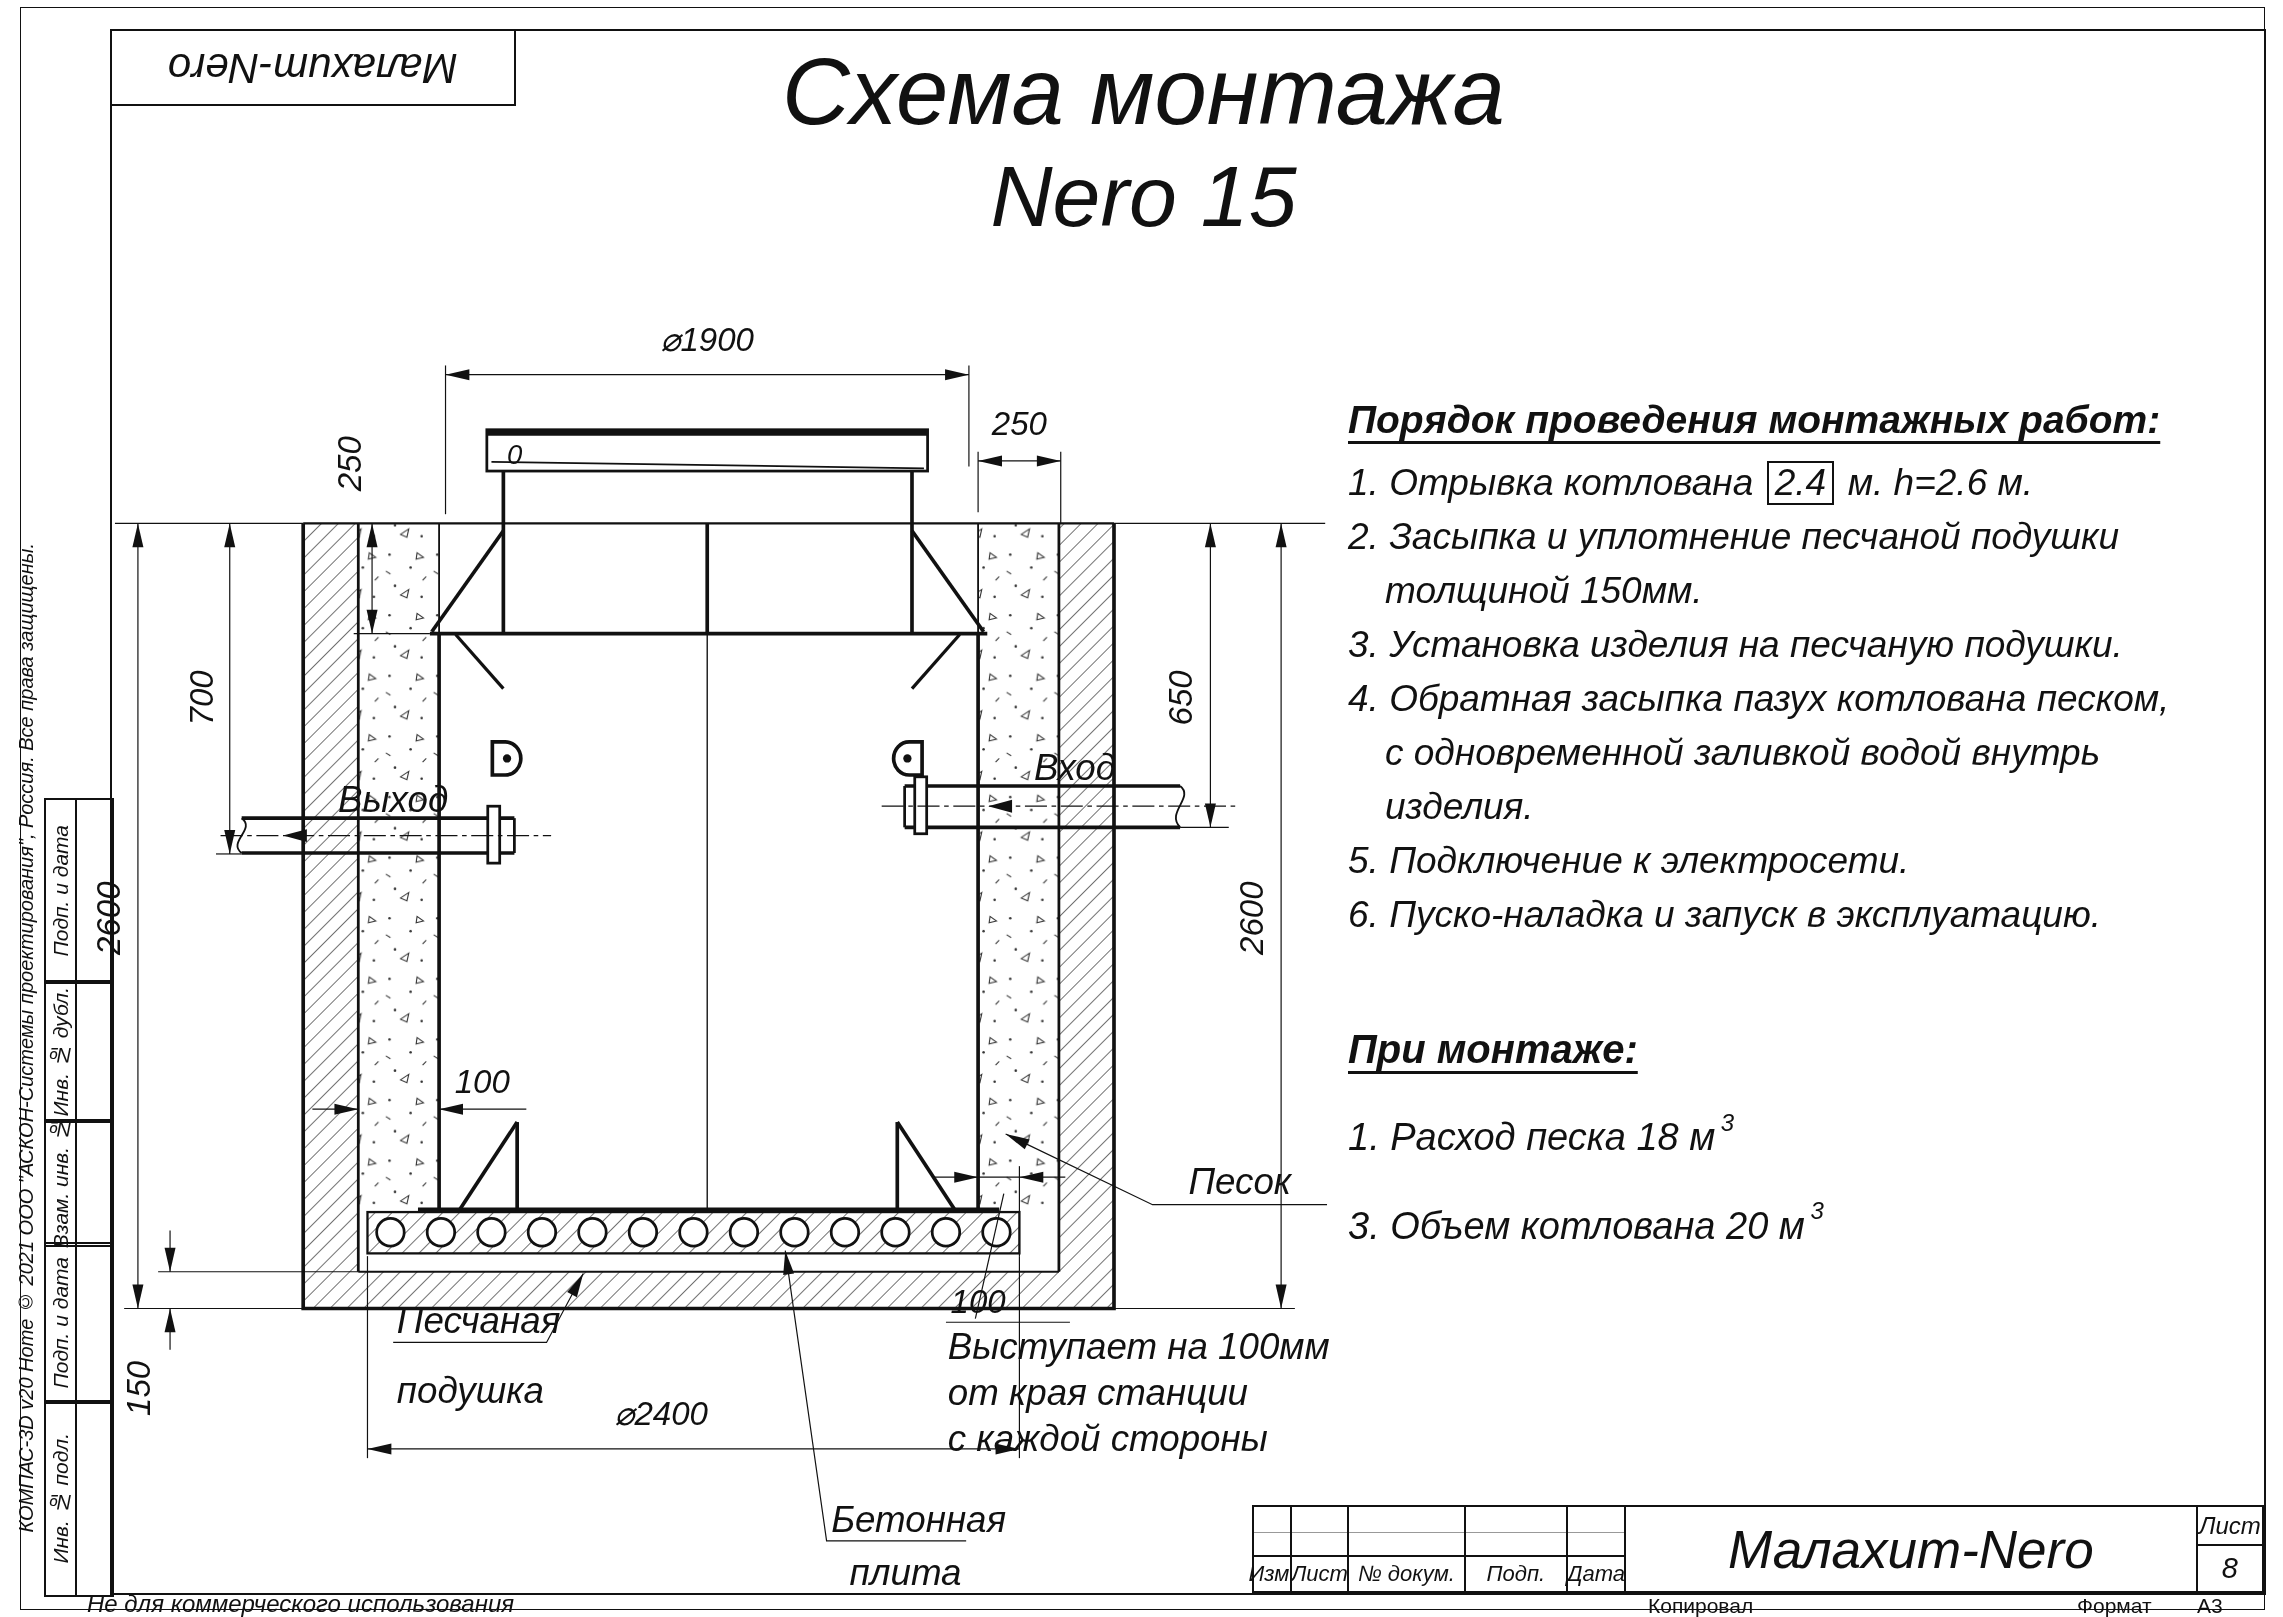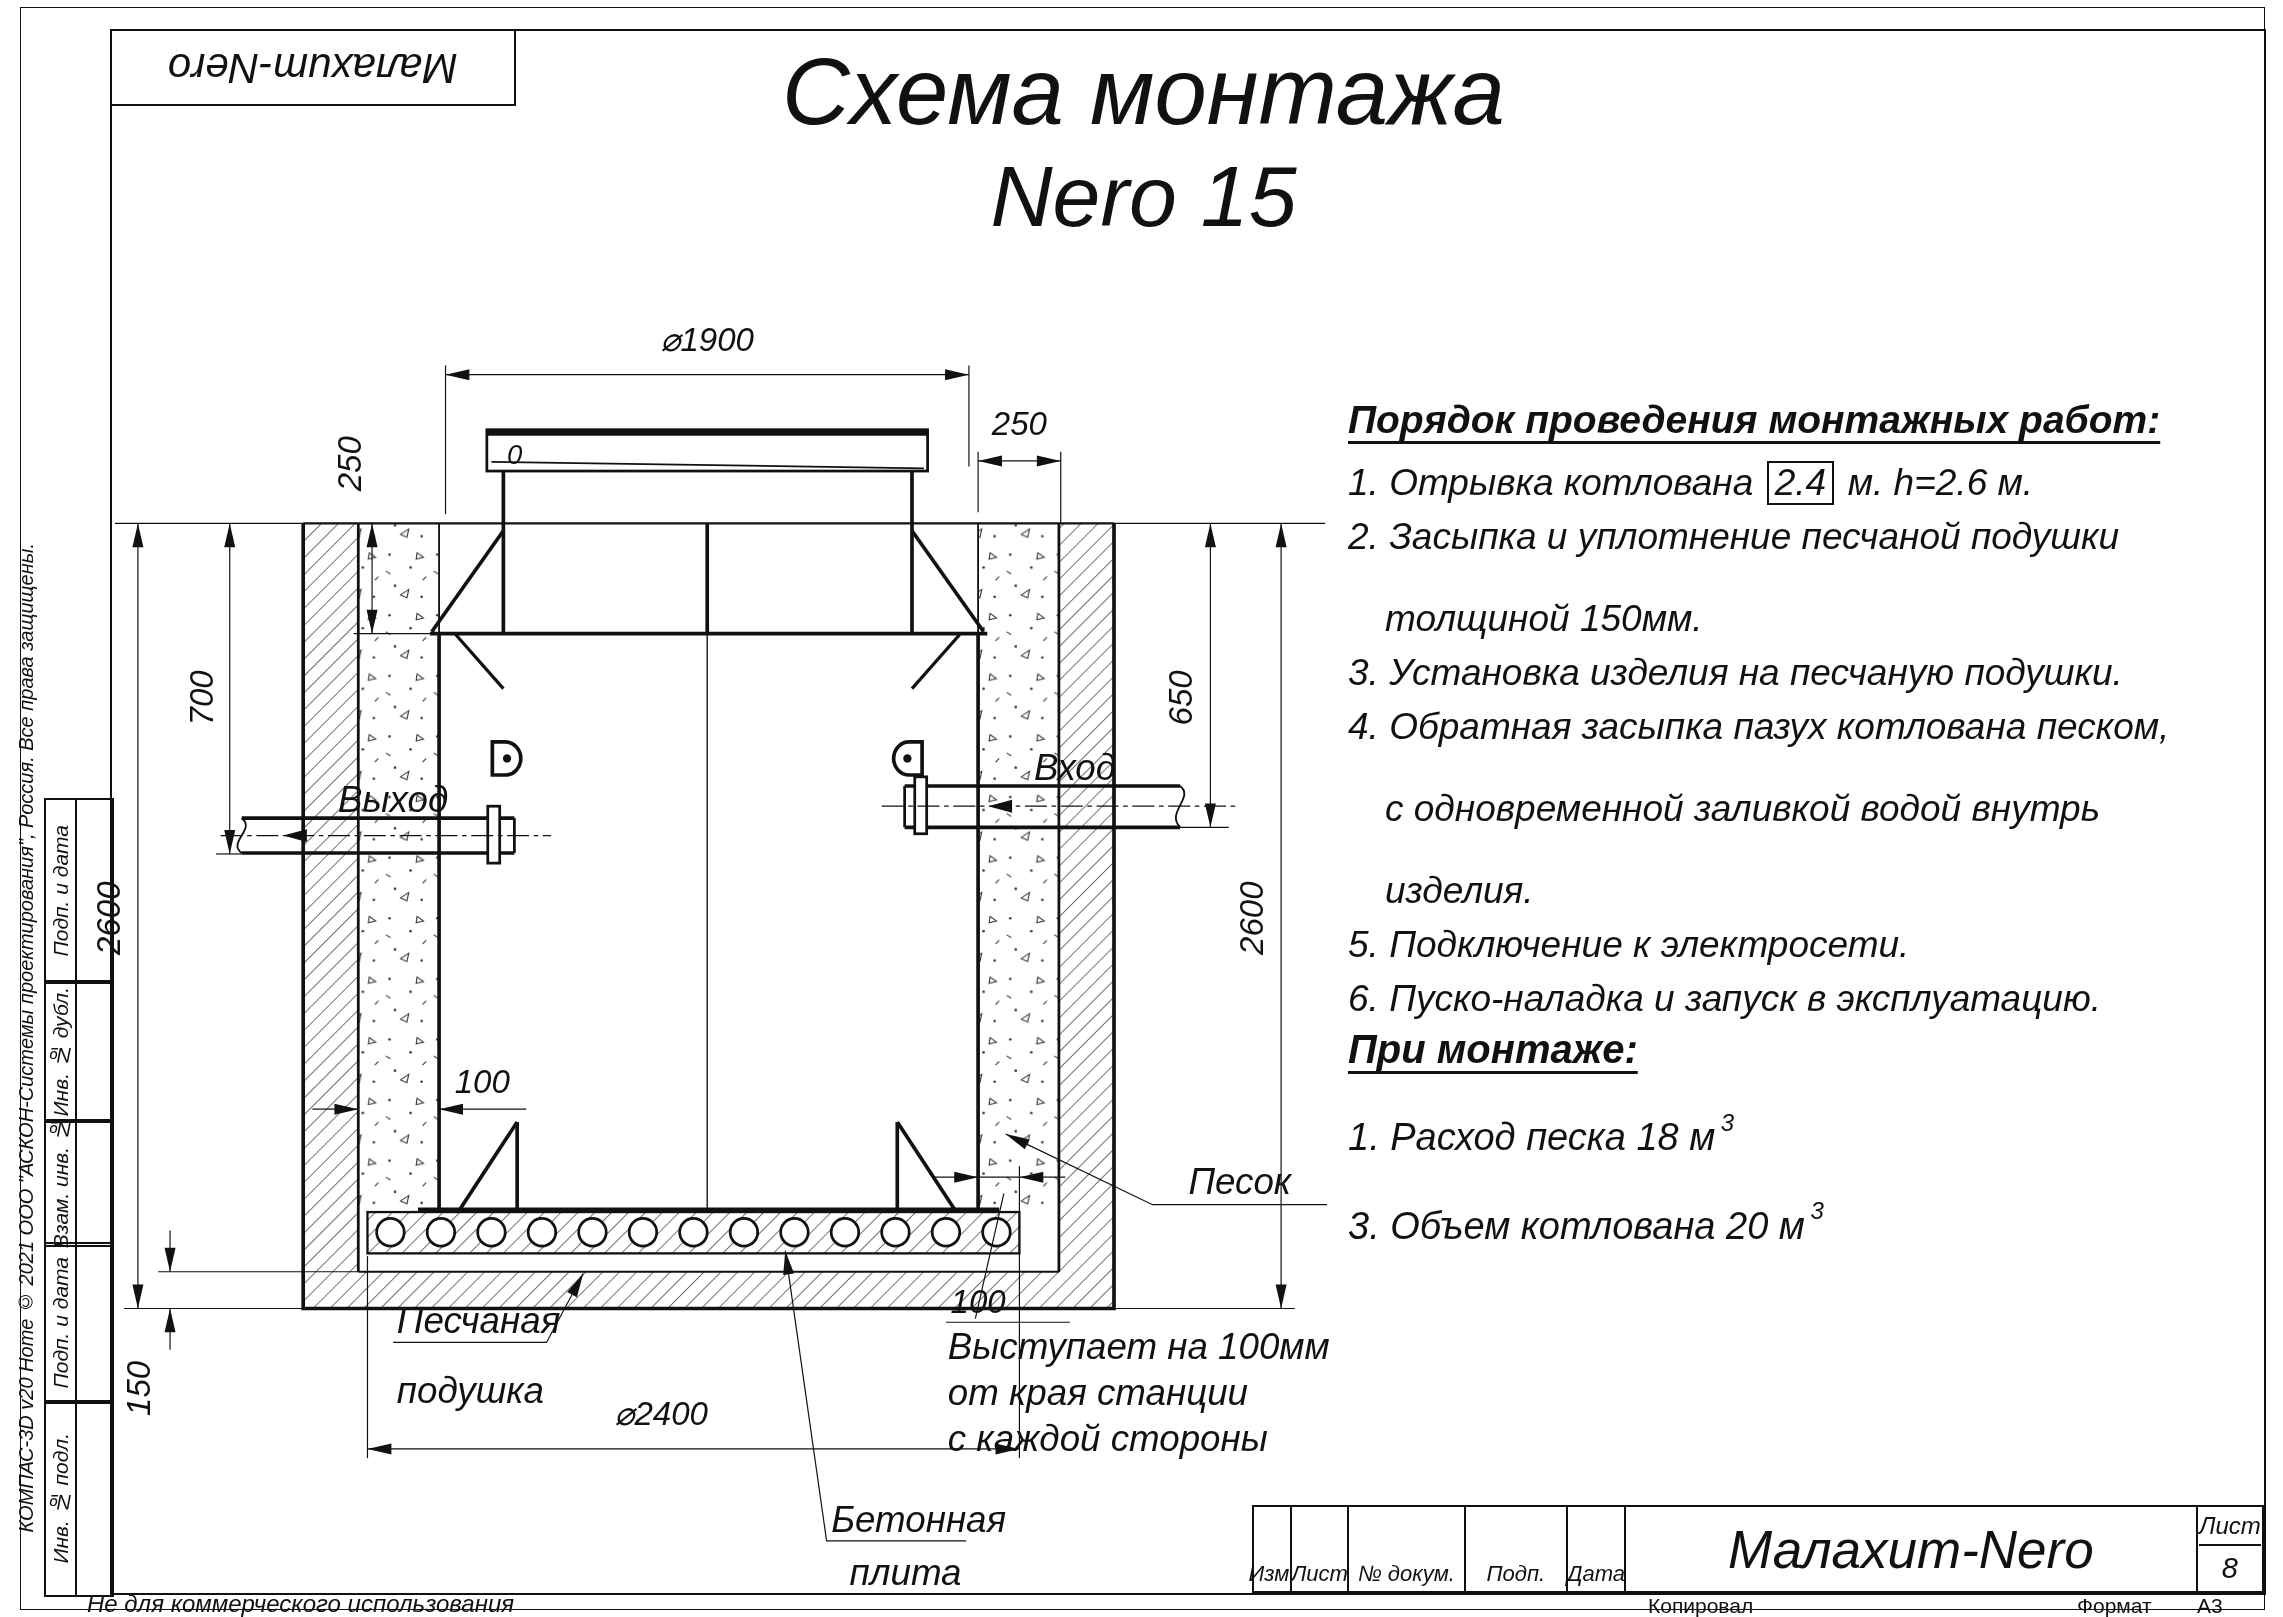--- a/index.html
+++ b/index.html
@@ -15,37 +15,37 @@
   .logo-box .flip{transform:rotate(180deg);font-size:42px;font-style:italic;white-space:nowrap;}
   
   .main-title{left:643px;top:37px;width:1001px;text-align:center;font-style:italic;}
   .main-title .t1{font-size:94px;line-height:110px;}
   .main-title .t2{font-size:86px;line-height:99px;}
   
   .rtext{left:1348px;top:393px;width:891px;font-style:italic;font-size:37px;line-height:54px;}
   .rtext .head{font-weight:700;font-size:39px;text-decoration:underline;text-underline-offset:8.3px;
                text-decoration-thickness:2.8px;margin-bottom:9.2px;white-space:nowrap;}
   .rtext .ln{white-space:nowrap;}
-  .rtext .cont{padding-left:37px;margin-top:28px;}
+  .rtext .cont{padding-left:37px;}
   .boxed{display:inline-block;border:2.3px solid #111;padding:0 5.5px;line-height:40px;margin:0 3.7px;}
   .mont{left:1348px;top:1027px;width:826px;font-style:italic;font-size:38px;}
   .mont .head{font-weight:700;font-size:40px;text-decoration:underline;text-underline-offset:8.3px;
               text-decoration-thickness:2.8px;margin-bottom:42px;}
   .mont .mi{margin-bottom:44px;white-space:nowrap;}
   .mont sup{font-size:24px;position:relative;top:-5.5px;left:5.5px;}
   
   .side-box{left:44px;width:66px;border:2.8px solid #111;display:flex;}
   .side-box .lab{width:29px;border-right:2.3px solid #111;display:flex;align-items:center;justify-content:center;}
   .vtext{writing-mode:vertical-rl;transform:rotate(180deg);font-size:21px;font-style:italic;white-space:nowrap;}
   .copyright{left:11px;top:505px;height:1065px;width:31px;display:flex;align-items:center;justify-content:center;}
   .copyright .vtext{font-size:20px;}
   .nocomm{left:87px;top:1590px;font-size:24px;font-style:italic;}
   
   .tb{left:1252px;top:1505px;width:1012px;height:88px;border:2.8px solid #111;display:flex;box-sizing:border-box;}
-  .tb .col{border-right:2.3px solid #111;display:flex;flex-direction:column;box-sizing:border-box;align-items:center;}
+  .tb .col{border-right:2.3px solid #111;display:flex;flex-direction:column;box-sizing:border-box;}
   .tb .col:last-child{border-right:none;}
   .tb .r1{height:26px;border-bottom:1.4px solid #999;box-sizing:border-box;}
   .tb .r2{height:24px;border-bottom:2.3px solid #111;box-sizing:border-box;}
   .tb .r3{flex:1;display:flex;align-items:center;justify-content:center;font-size:22px;font-style:italic;white-space:nowrap;}
   .tb .brand{flex-direction:row;align-items:center;justify-content:center;font-size:53px;font-style:italic;white-space:nowrap;}
   .tb .sheetcol{flex-direction:column;}
   .tb .sheetcol .sl{height:39px;border-bottom:2.3px solid #111;display:flex;align-items:center;justify-content:center;
                     font-size:24px;font-style:italic;box-sizing:border-box;}
   .tb .sheetcol .sn{flex:1;display:flex;align-items:center;justify-content:center;font-size:29px;font-style:italic;}
   .bstrip{top:1594px;font-size:21px;}

